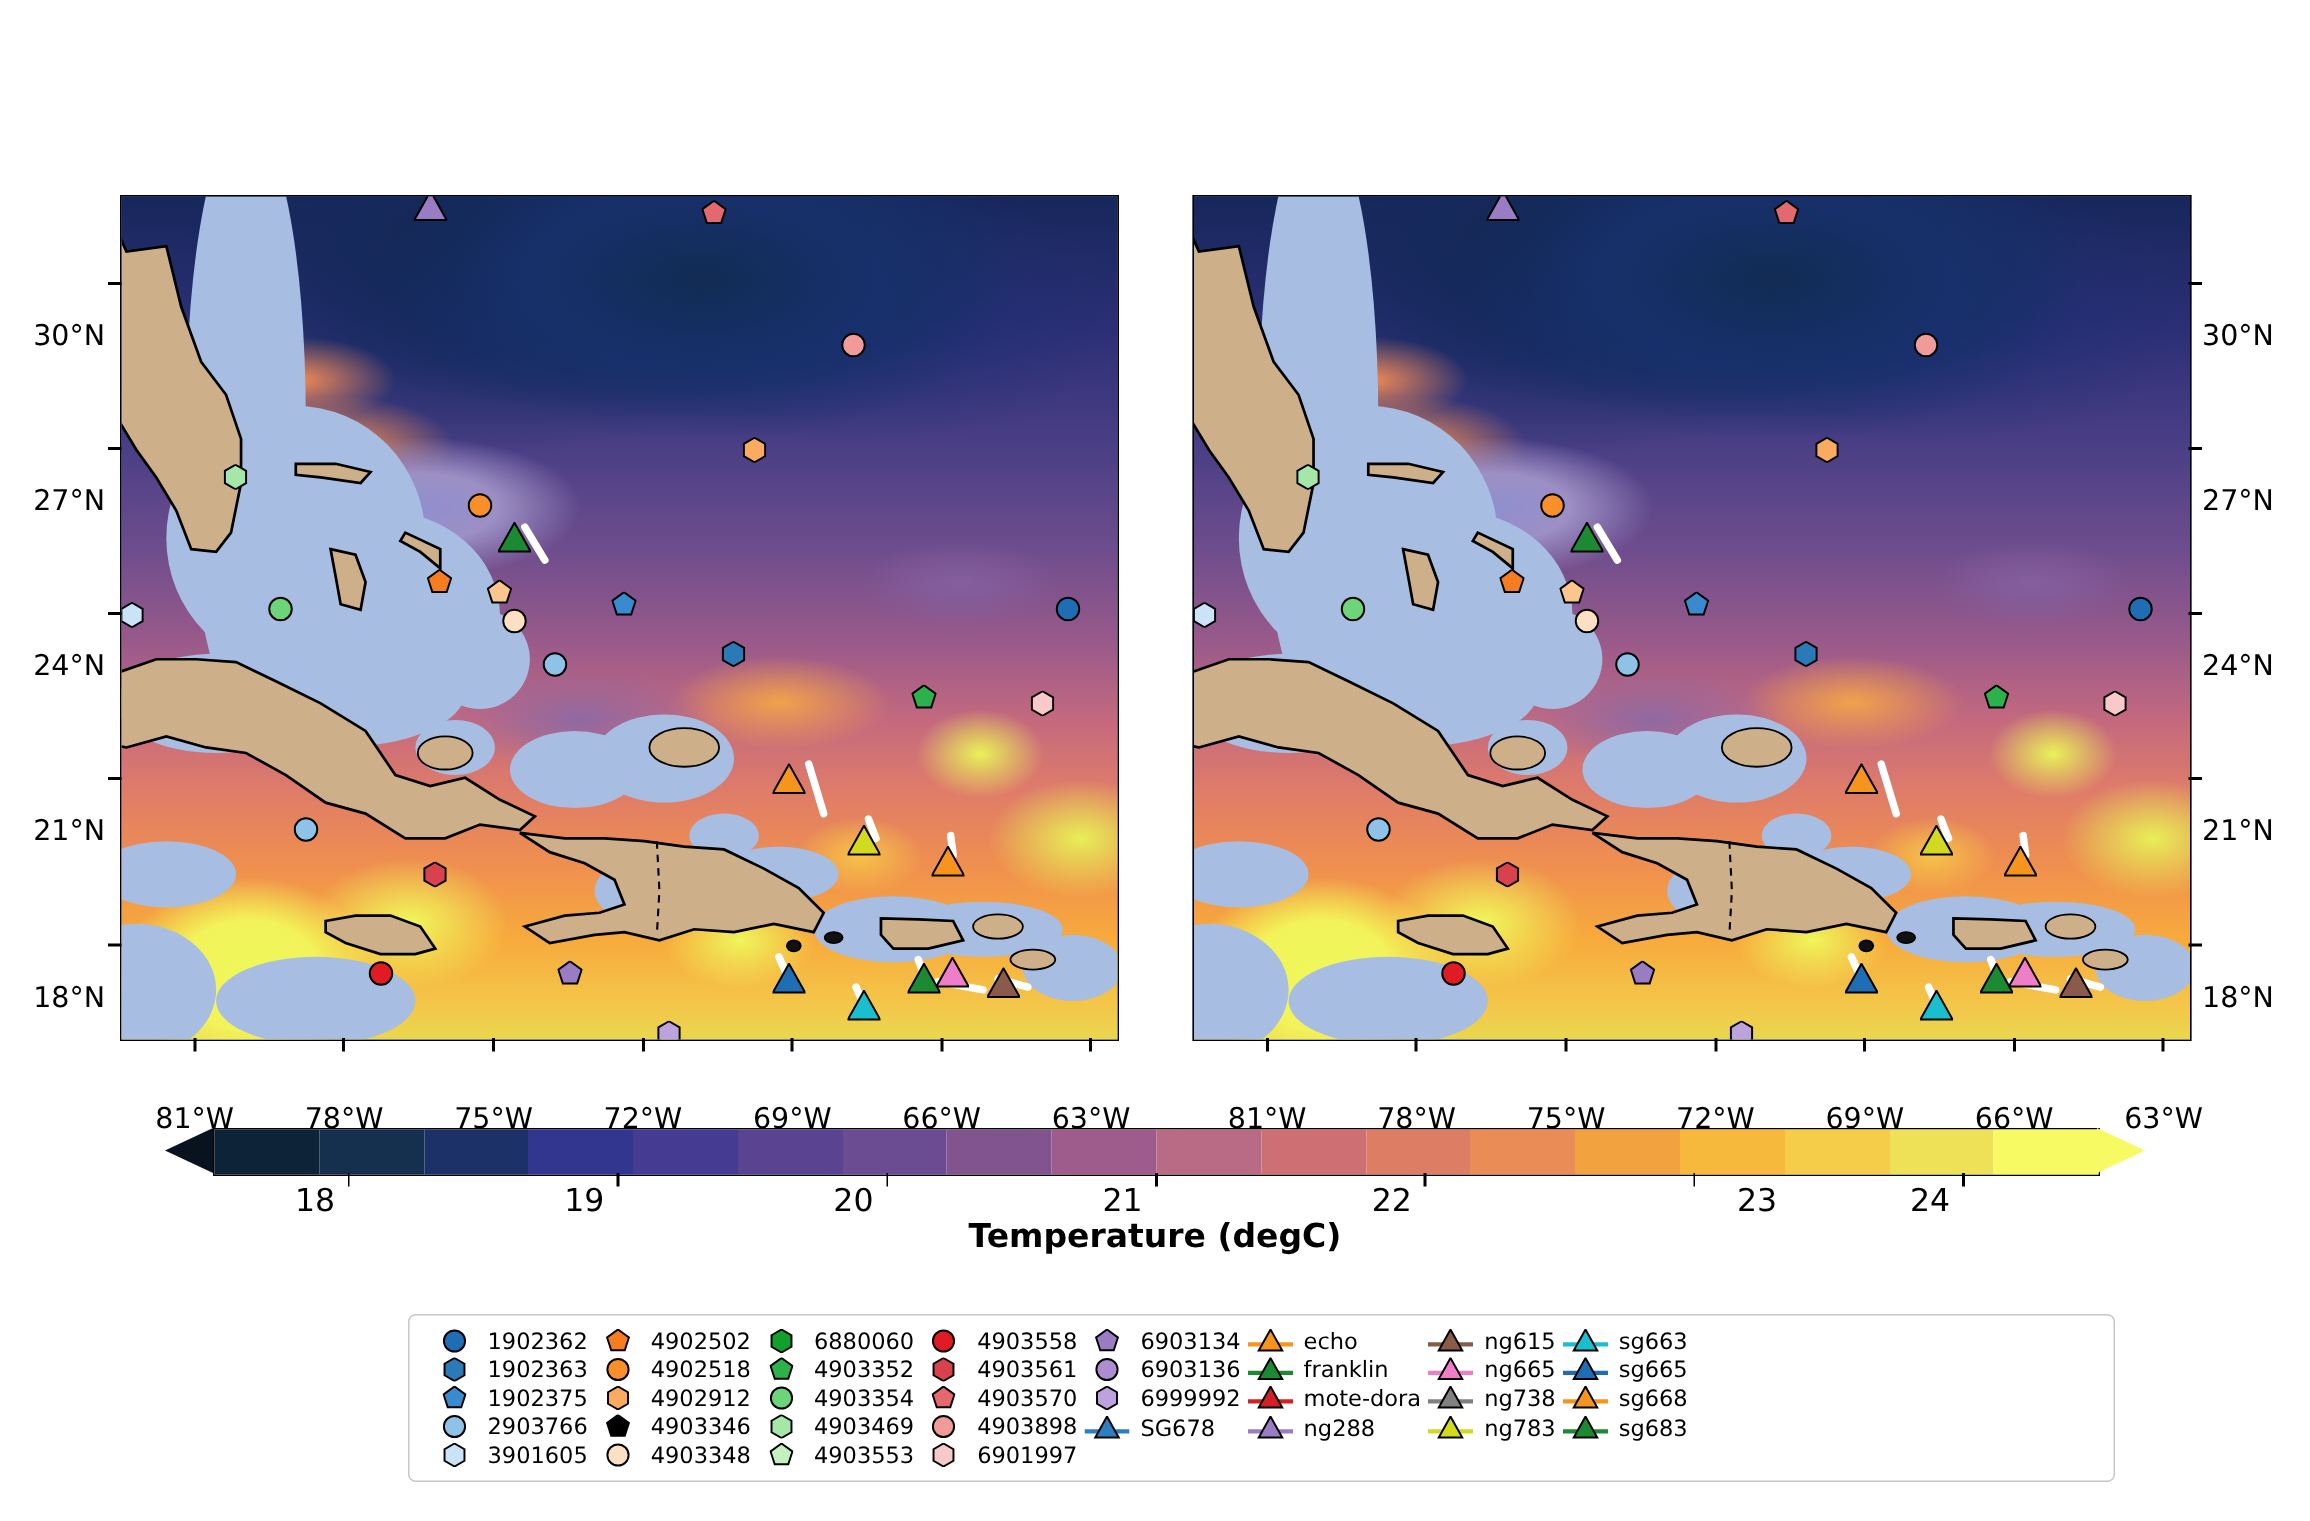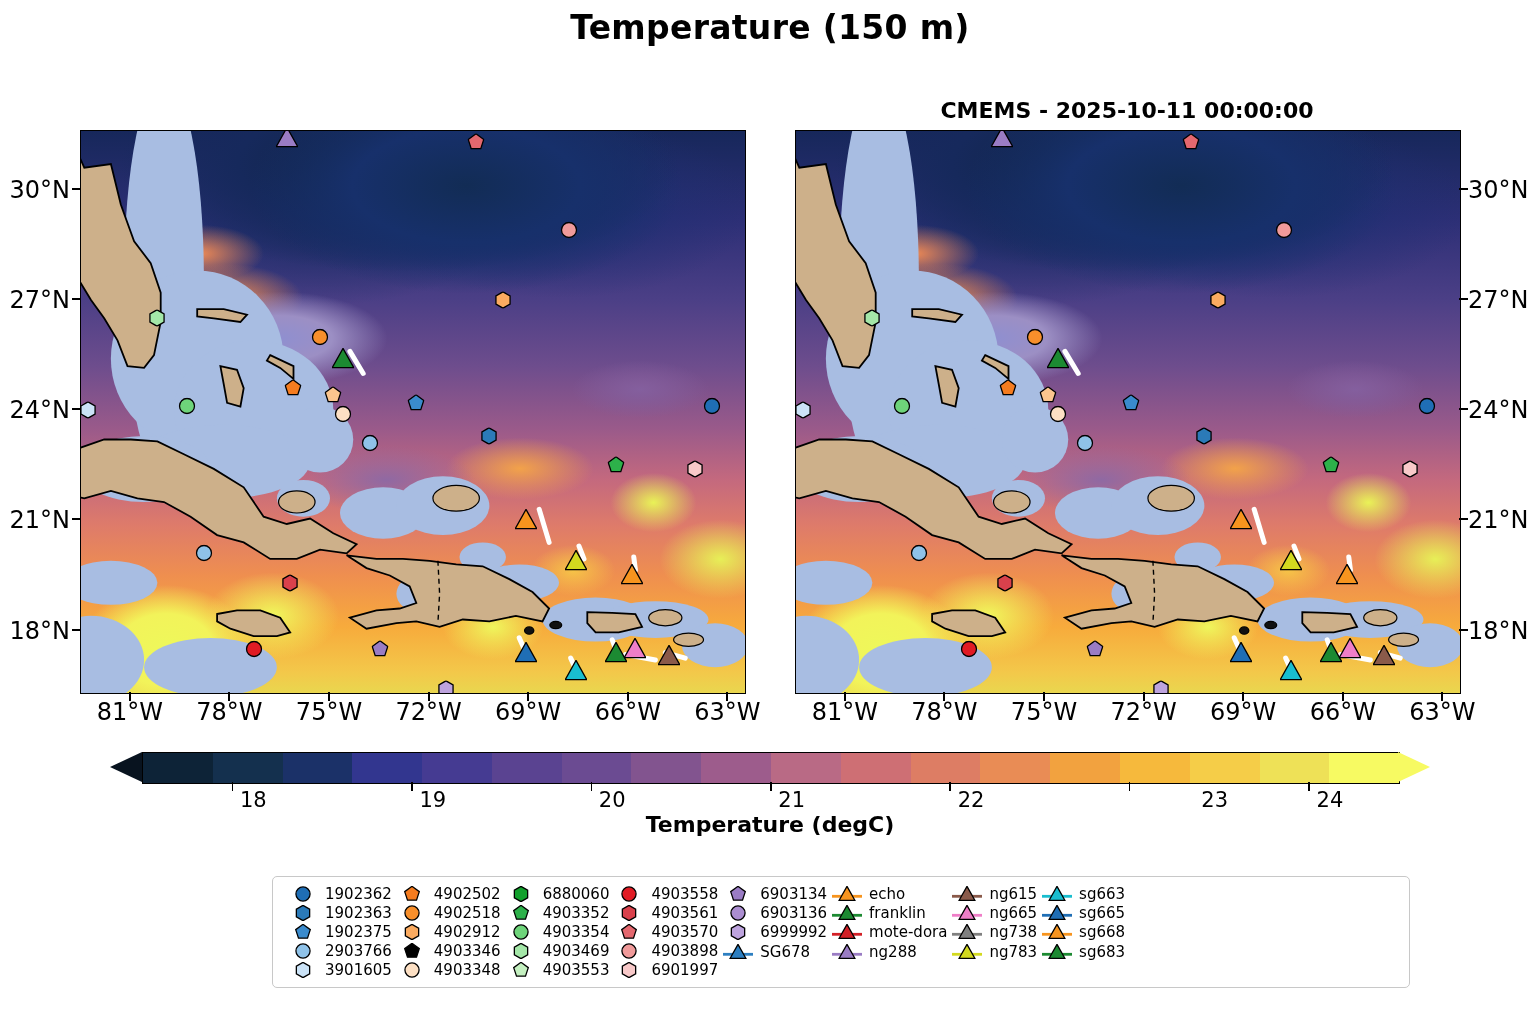--- a/index.html
+++ b/index.html
@@ -43,55 +43,53 @@
     radial-gradient(ellipse 110px 50px at 22% 30%, #f08d4c 0%, rgba(240,141,76,0) 70%),
     radial-gradient(ellipse 90px 40px at 18% 22%,  #ef8a54 0%, rgba(239,138,84,0) 72%),
     radial-gradient(ellipse 120px 46px at 46% 62%, #8f69a3 0%, rgba(143,105,163,0) 74%),
     radial-gradient(ellipse 100px 42px at 66% 60%, #f2a24a 0%, rgba(242,162,74,0) 74%),
     radial-gradient(ellipse 90px 38px at 84% 46%,  #845f9e 0%, rgba(132,95,158,0) 76%);}
 
   
   .mk{position:absolute;transform:translate(-50%,-50%);}
 
   
-  .tick-lat,.tick-lon{position:absolute;font-size:24px;}
+  .tick-lat,.tick-lon{position:absolute;font-size:19px;margin-top:37px;}
   .tick-lat{text-align:right;}
   .tick-lat.r{text-align:left;}
   .tickmark{position:absolute;background:#000;}
 
   
   #cbar-wrap{position:absolute;left:110px;top:752px;width:1320px;height:30px;}
   #cbar{position:absolute;left:32px;top:0;width:1256px;height:30px;border:1.4px solid #000;display:flex;}
   #cbar div{flex:1 1 0;height:100%;}
   .cbend{position:absolute;top:0;width:0;height:0;}
   #cbend-lo{left:0;border-top:15px solid transparent;border-bottom:15px solid transparent;border-right:32px solid #08131f;}
   #cbend-hi{right:0;border-top:15px solid transparent;border-bottom:15px solid transparent;border-left:32px solid #f7fa62;}
   .cbtick{position:absolute;top:30px;width:1.6px;height:9px;background:#000;}
-  .cblabel{position:absolute;top:782px;font-size:21px;text-align:right;width:70px;}
+  .cblabel{position:absolute;top:782px;font-size:21px;text-align:left;width:70px;}
   #cbar-title{position:absolute;top:812px;width:1540px;text-align:center;font-size:22px;font-weight:bold;}
   #cbar-caption{position:absolute;top:840px;width:1540px;text-align:center;font-size:15px;font-weight:bold;font-style:italic;}
 
   
   #legend{position:absolute;left:272px;top:876px;width:1138px;height:112px;
     border:1px solid #c8c8c8;border-radius:5px;background:#fff;
     display:flex;padding:7px 10px;box-sizing:border-box;gap:0px;}
   .legcol{display:flex;flex-direction:column;justify-content:flex-start;}
   .legitem{display:flex;align-items:center;height:19.4px;}
   .legswatch{width:40px;height:19px;position:relative;flex:0 0 40px;}
   .legswatch svg{position:absolute;left:50%;top:50%;transform:translate(-50%,-50%);}
   .legtext{font-size:15px;white-space:nowrap;padding-left:2px;}
 </style>
 </head>
 <body>
 
 <div class="fig">
 
-  <div id="fig-title">Temperature (150 m)</div>
-
-  <div class="panel-title" id="title-right">CMEMS - 2025-10-11 00:00:00</div>
+
 
   <div class="panel" id="panel-left">
       <div class="mapcanvas">
         <div class="field l1"></div>
         <div class="field l2"></div>
         <div class="field l3"></div>
         <svg width="664" height="562" style="position: absolute; left: 0px; top: 0px;">
           <ellipse cx="83" cy="146.92810457516342" rx="39.839999999999996" ry="198.3529411764706" fill="#a8bde2"></ellipse>
           <ellipse cx="116.19999999999999" cy="227.73856209150335" rx="86.32000000000001" ry="88.15686274509804" fill="#a8bde2"></ellipse>
           <ellipse cx="172.64000000000007" cy="279.1633986928105" rx="79.67999999999999" ry="69.79084967320262" fill="#a8bde2"></ellipse>

